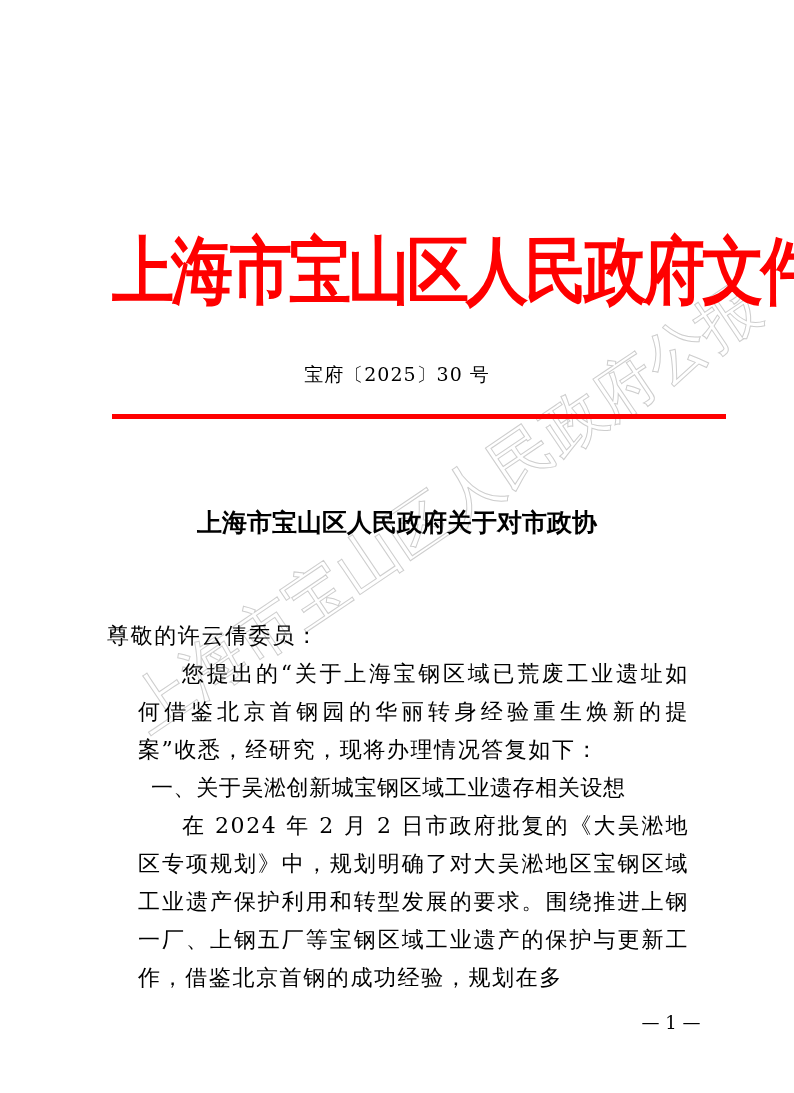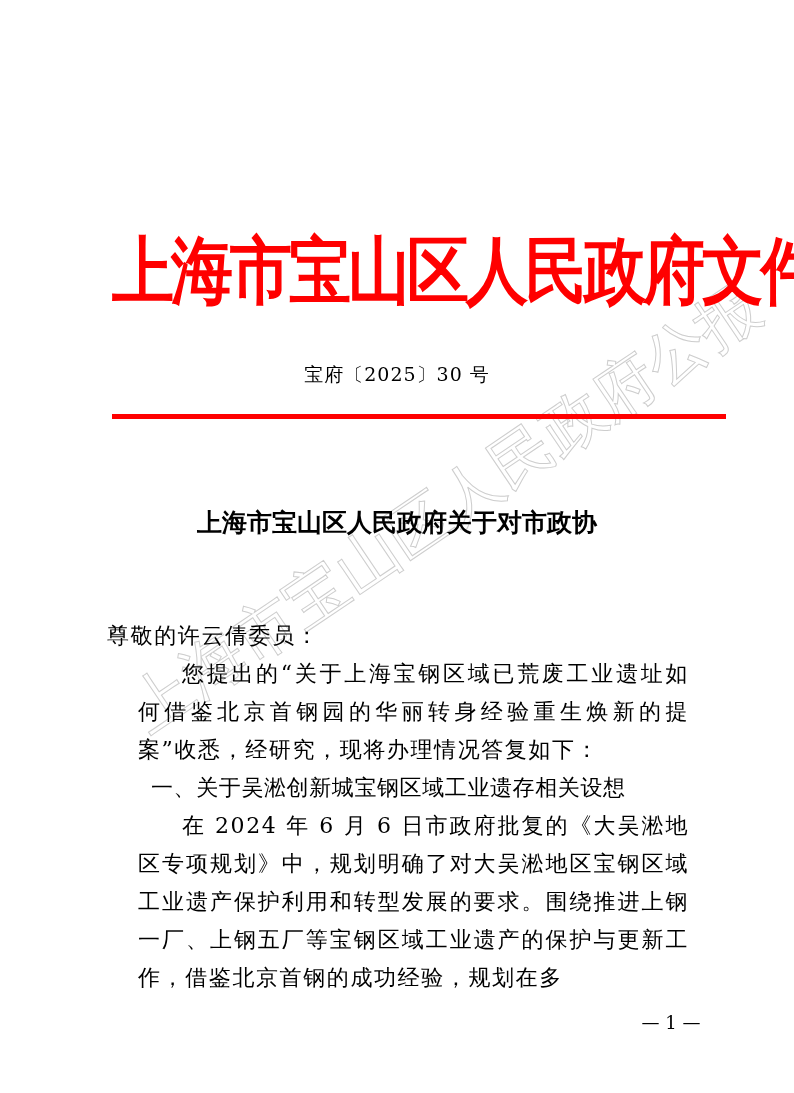--- a/index.html
+++ b/index.html
@@ -138,18 +138,18 @@
   <div class="red-rule"></div>
 
   <div class="title">
     <div>上海市宝山区人民政府关于对市政协</div>
   </div>
 
   <div class="body-text">
     <p>尊敬的许云倩委员：</p>
     <p class="indent">您提出的“关于上海宝钢区域已荒废工业遗址如何借鉴北京首钢园的华丽转身经验重生焕新的提案”收悉，经研究，现将办理情况答复如下：</p>
     <p class="heading">一、关于吴淞创新城宝钢区域工业遗存相关设想</p>
-    <p class="indent">在 2024 年 6 月 6 日市政府批复的《大吴淞地区专项规划》中，规划明确了对大吴淞地区宝钢区域工业遗产保护利用和转型发展的要求。围绕推进上钢一厂、上钢五厂等宝钢区域工业遗产的保护与更新工作，借鉴北京首钢的成功经验，规划在多</p>
+    <p class="indent">在 2024 年 2 月 2 日市政府批复的《大吴淞地区专项规划》中，规划明确了对大吴淞地区宝钢区域工业遗产保护利用和转型发展的要求。围绕推进上钢一厂、上钢五厂等宝钢区域工业遗产的保护与更新工作，借鉴北京首钢的成功经验，规划在多</p>
   </div>
 
   <div class="page-number">— 1 —</div>
 
 </div>
 
 </body></html>

